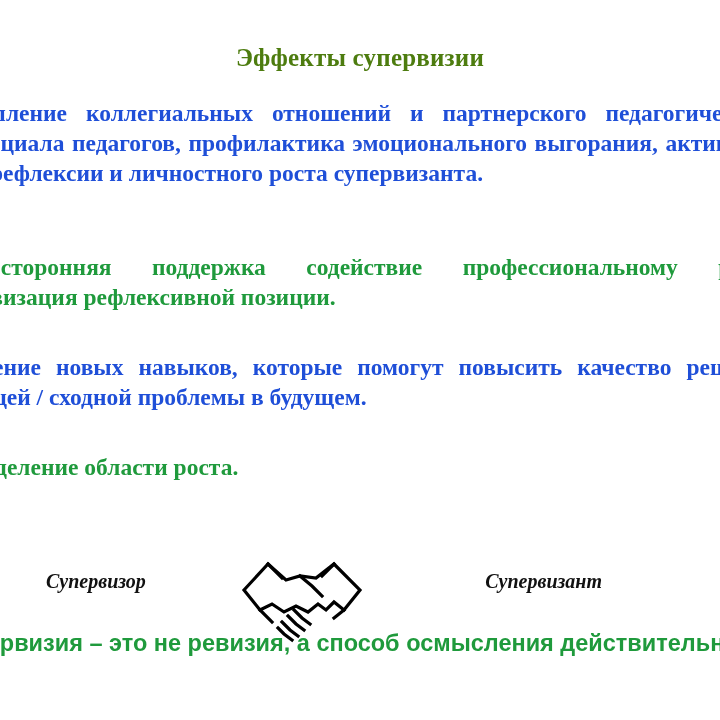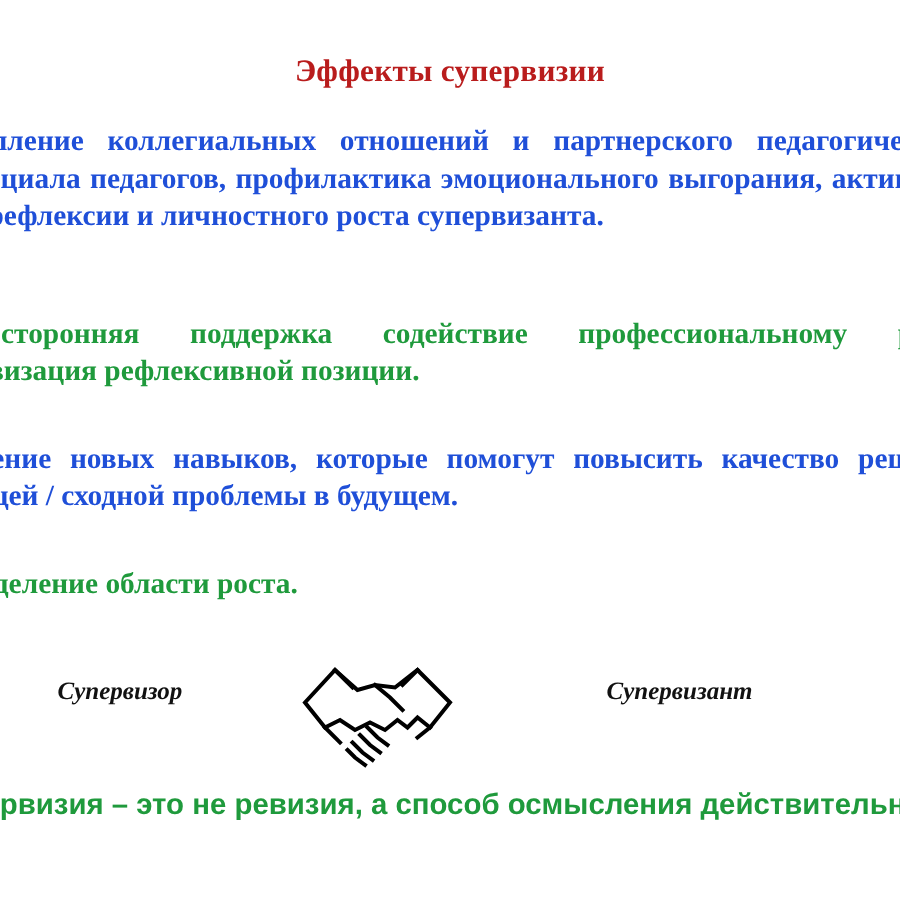--- a/index.html
+++ b/index.html
@@ -19,21 +19,21 @@
     height: 720px;
     background: #ffffff;
     box-sizing: border-box;
   }
   .slide-title {
     position: absolute;
     top: 44px;
     left: 0;
     width: 720px;
     text-align: center;
-    color: #b91c1c;
+    color: #4d7c0f;
     font-family: "Liberation Serif", serif;
     font-weight: bold;
     font-size: 25px;
     letter-spacing: 0.2px;
   }
   .body-block {
     position: absolute;
     left: -60px;
     width: 840px;
     box-sizing: border-box;
@@ -62,21 +62,21 @@
     color: #1f9a3c;
     font-size: 23.5px;
   }
   .body-block p {
     margin: 0;
     text-align: justify;
     text-align-last: left;
   }
   .roles {
     position: absolute;
-    top: 520px;
+    top: 548px;
     left: 0;
     width: 720px;
     height: 95px;
     text-align: center;
   }
   .role-label {
     position: absolute;
     font-family: "Liberation Serif", serif;
     font-style: italic;
     font-weight: bold;

